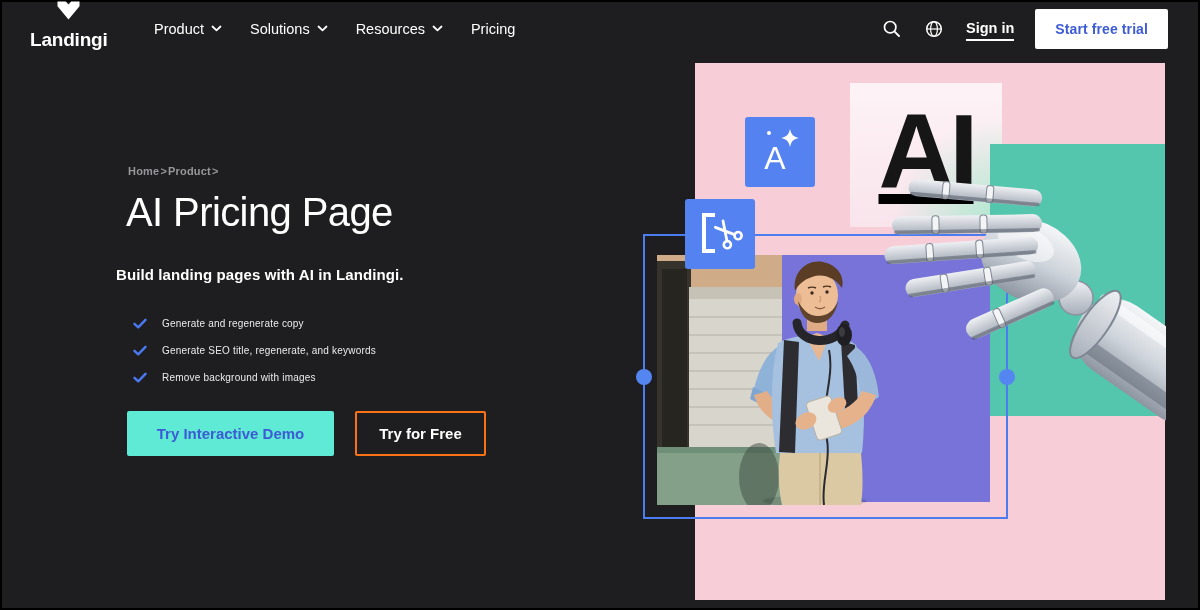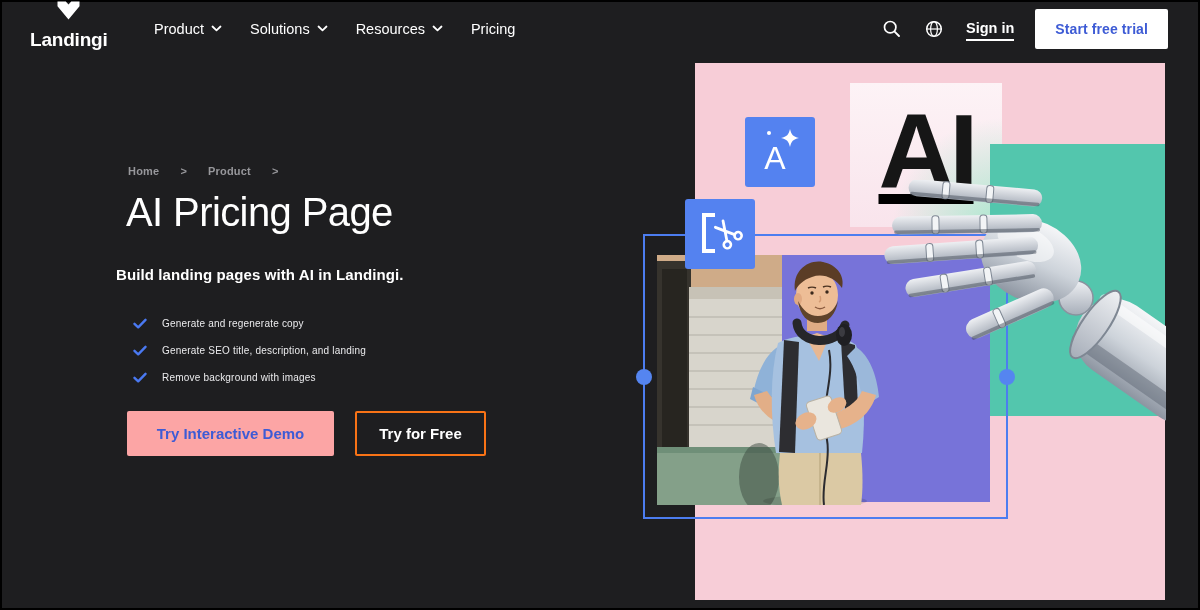--- a/index.html
+++ b/index.html
@@ -17,34 +17,34 @@
   .menu-item{display:flex;align-items:center;gap:7px;color:#fff;font-size:14.5px;font-weight:500;cursor:pointer;}
   .nav-right{position:absolute;right:32px;top:0;height:57px;display:flex;align-items:center;gap:21px;}
   .nav-icon{display:flex;align-items:center;justify-content:center;width:22px;height:22px;cursor:pointer;}
   .sign-in{color:#fff;font-size:14.5px;font-weight:700;border-bottom:2px solid #fff;
            padding-bottom:3px;margin-top:4px;cursor:pointer;}
   .cta-btn{background:#fff;color:#3d5bd5;font-family:"Liberation Sans",sans-serif;
            font-size:14px;font-weight:700;border:none;height:40px;padding:0 20px;
            border-radius:2px;cursor:pointer;letter-spacing:0.1px;}
 
   
-  .breadcrumb{position:absolute;left:128px;top:165px;display:flex;gap:21px;z-index:4;
+  .breadcrumb{position:absolute;left:128px;top:165px;display:flex;gap:1px;z-index:4;
               font-size:11px;font-weight:700;color:#97979b;letter-spacing:0.2px;}
   .breadcrumb .crumb{cursor:pointer;}
   .title{position:absolute;left:126px;top:190px;margin:0;z-index:4;color:#fff;
          font-size:40px;font-weight:400;letter-spacing:-0.6px;line-height:44px;}
   .subtitle{position:absolute;left:116px;top:266px;margin:0;z-index:4;color:#fff;
             font-size:15px;font-weight:700;letter-spacing:0.1px;}
   .features{position:absolute;left:133px;top:310px;margin:0;padding:0;list-style:none;z-index:4;}
   .features li{display:flex;align-items:center;height:27px;color:#ebebed;font-size:10px;letter-spacing:0.2px;}
   .features .chk{width:14px;display:flex;margin-right:15px;}
   .buttons{position:absolute;left:127px;top:411px;display:flex;gap:21px;z-index:4;}
   .btn{font-family:"Liberation Sans",sans-serif;font-size:15px;font-weight:700;height:45px;
        display:flex;align-items:center;justify-content:center;cursor:pointer;border-radius:2px;box-sizing:border-box;}
-  .btn-primary{width:207px;background:#fca5a5;color:#3d5bd5;border:none;}
+  .btn-primary{width:207px;background:#5eead4;color:#3d5bd5;border:none;}
   .btn-secondary{width:131px;background:transparent;color:#fff;border:2px solid #f97316;}
 
   
   .collage{position:absolute;left:695px;top:63px;width:470px;height:537px;background:#f7cdd7;z-index:1;}
   .ai-card{position:absolute;left:155px;top:20px;width:152px;height:144px;
            background:radial-gradient(circle at 100% 100%, rgba(167,232,205,0.95) 0%, rgba(167,232,205,0) 52%),
                       linear-gradient(180deg,#fdf3f6 0%,#f9e4ec 100%);
            display:flex;align-items:center;justify-content:center;text-decoration:underline;}
   .ai-text{font-size:105px;font-weight:700;color:#161616;letter-spacing:-5px;line-height:1;margin-top:-8px;}
   .teal-rect{position:absolute;left:295px;top:81px;width:175px;height:272px;background:#53c6ad;}
@@ -135,21 +135,21 @@
           </svg>
         </span>
       <span>Generate and regenerate copy</span>
     </li>
     <li>
       <span class="chk">
           <svg width="14" height="11" viewBox="0 0 14 11">
             <path d="M1.5 5.8 L5.2 9.3 L12.5 1.8" stroke="#4a79f2" stroke-width="2.4" fill="none" stroke-linecap="round" stroke-linejoin="round"></path>
           </svg>
         </span>
-      <span>Generate SEO title, description, and landing</span>
+      <span>Generate SEO title, regenerate, and keywords</span>
     </li>
     <li>
       <span class="chk">
           <svg width="14" height="11" viewBox="0 0 14 11">
             <path d="M1.5 5.8 L5.2 9.3 L12.5 1.8" stroke="#4a79f2" stroke-width="2.4" fill="none" stroke-linecap="round" stroke-linejoin="round"></path>
           </svg>
         </span>
       <span>Remove background with images</span>
     </li>
   </ul>

